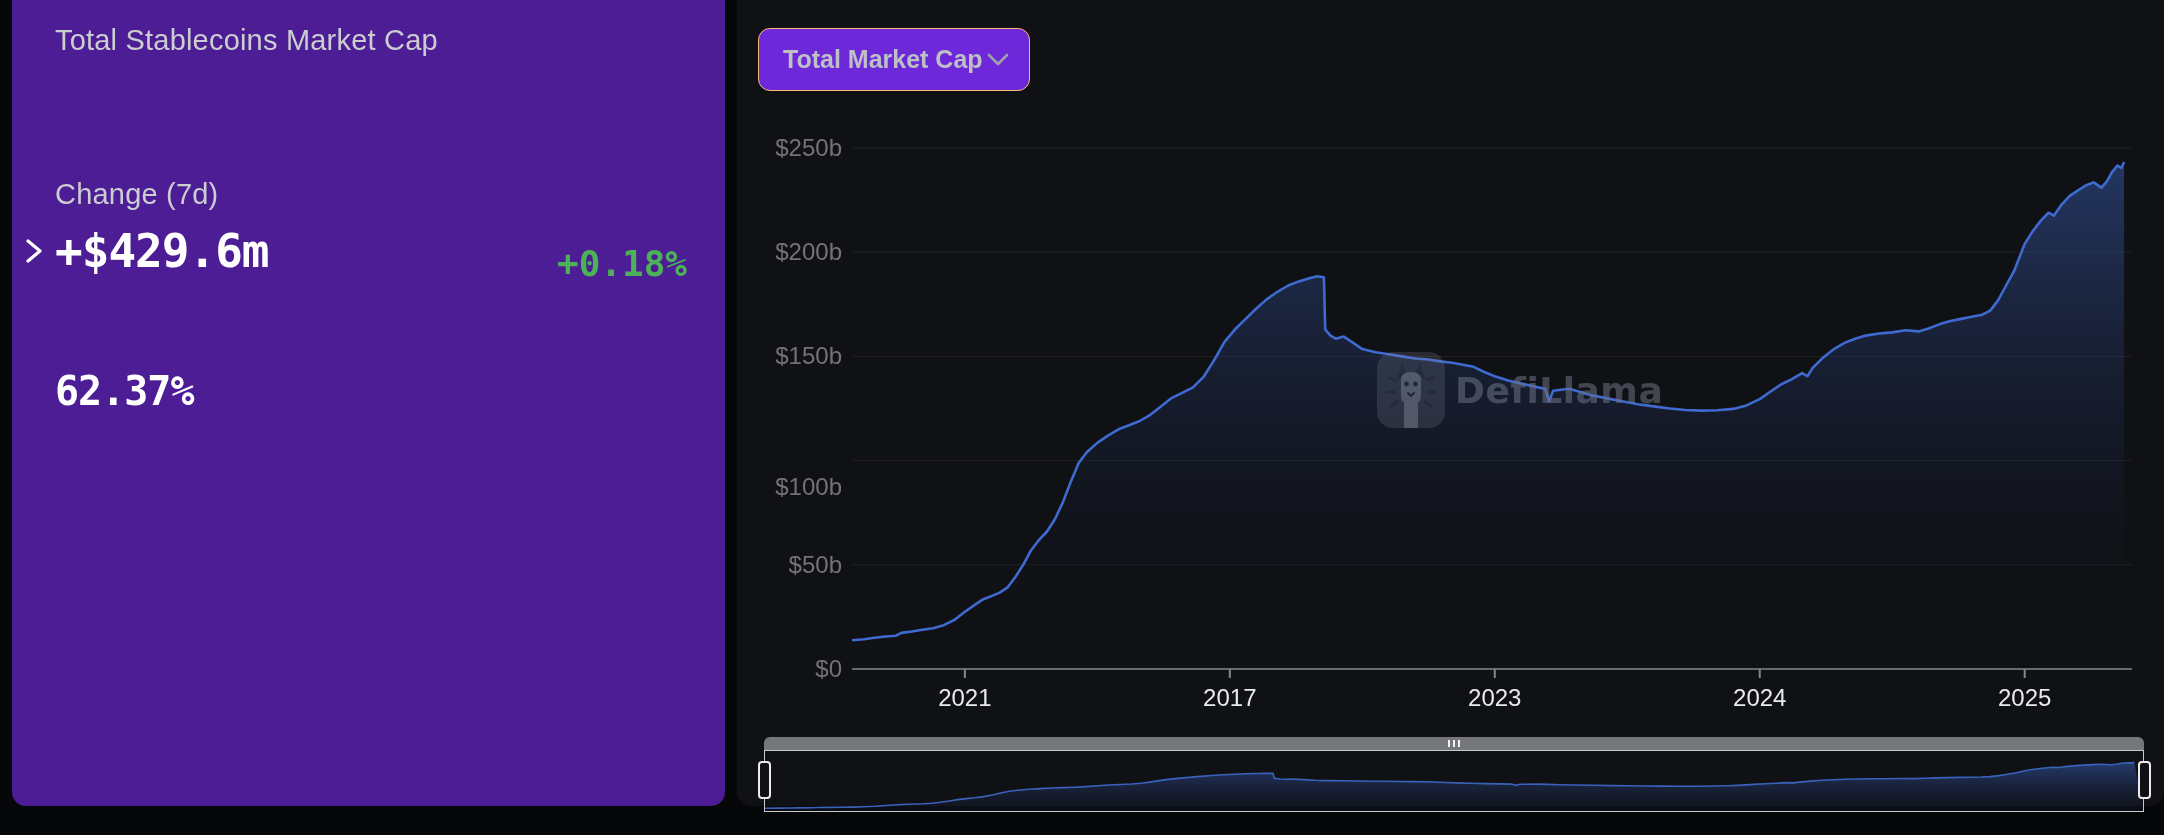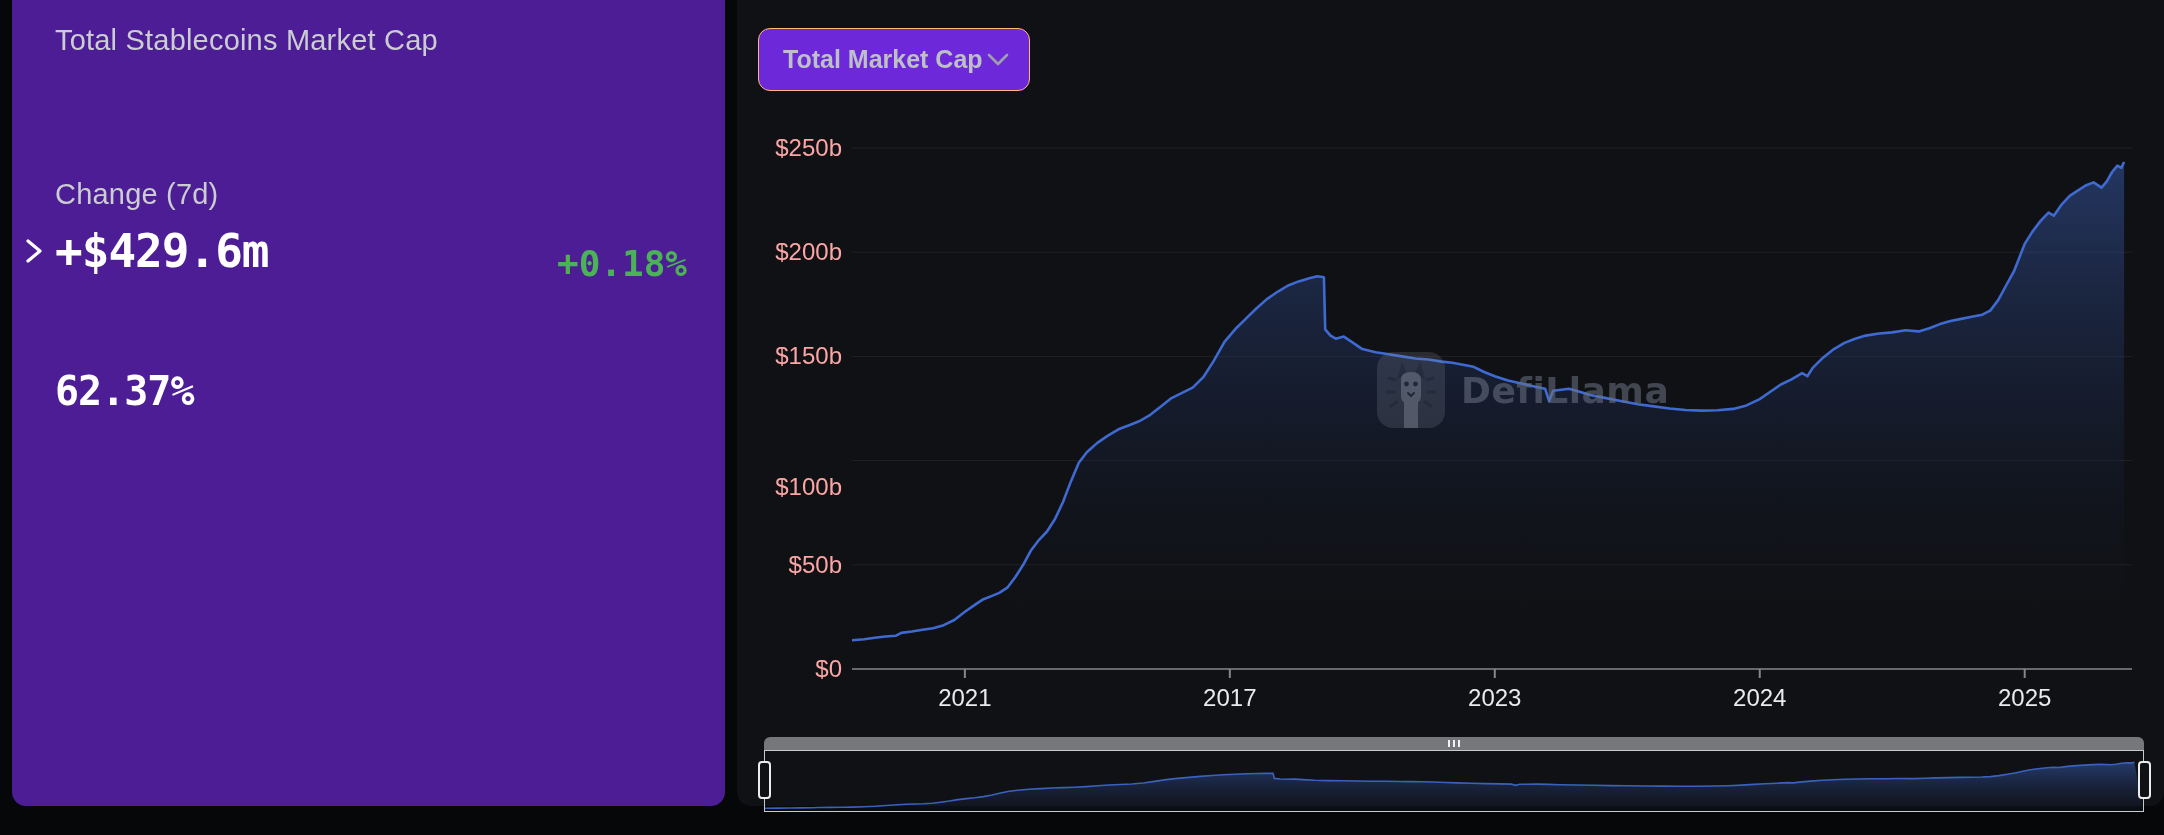--- a/index.html
+++ b/index.html
@@ -13,25 +13,25 @@
   #mcap-value{top:62px;font-size:48px;}
   #change-value{top:224px;font-size:46px;}
   #dom-value{top:368px;font-size:40px;}
   #change-pct{position:absolute;right:38px;top:243px;font-size:36px;font-weight:700;
     font-family:"DejaVu Sans Mono",monospace;color:#4bb257;}
   #expand-chevron{position:absolute;left:10px;top:237px;width:24px;height:28px;cursor:pointer;}
   #metric-dropdown{position:absolute;left:21px;top:8px;width:272px;height:63px;box-sizing:border-box;
     border:1px solid #fdba74;border-radius:12px;background:#6d28d9;display:flex;align-items:center;
     padding:0 20px 0 24px;cursor:pointer;margin-top:20px;}
   #metric-dropdown span{font-size:25px;font-weight:600;color:#bdc0c5;flex:1;}
-  .ylabel{position:absolute;left:0;width:105px;text-align:right;font-size:24px;color:#fca5a5;
+  .ylabel{position:absolute;left:0;width:105px;text-align:right;font-size:24px;color:#737373;
     line-height:30px;}
   .xlabel{position:absolute;width:90px;text-align:center;font-size:24px;color:#e9eaeb;top:684px;}
   #main-chart{position:absolute;left:115px;top:135px;}
-  #watermark{position:absolute;left:638px;top:350px;display:flex;align-items:center;gap:14px;
+  #watermark{position:absolute;left:638px;top:350px;display:flex;align-items:center;gap:8px;
     opacity:.55;pointer-events:none;}
   #watermark .brand-text{font-size:36px;font-weight:700;color:#6b7383;letter-spacing:.5px;
     font-family:"DejaVu Sans",sans-serif;}
   #brush{position:absolute;left:27px;top:737px;width:1380px;height:76px;}
   #brush-bar{position:absolute;left:0;top:0;width:100%;height:13px;background:#75777a;
     border-radius:6px 6px 0 0;cursor:grab;}
   #brush-grip{position:absolute;left:50%;top:3px;transform:translateX(-50%);display:flex;gap:3px;}
   #brush-grip i{display:block;width:2px;height:7px;background:#f2f2f2;}
   #brush-area{position:absolute;left:0;top:13px;width:1378px;height:60px;border:1px solid #c7cacd;
     background:transparent;}

